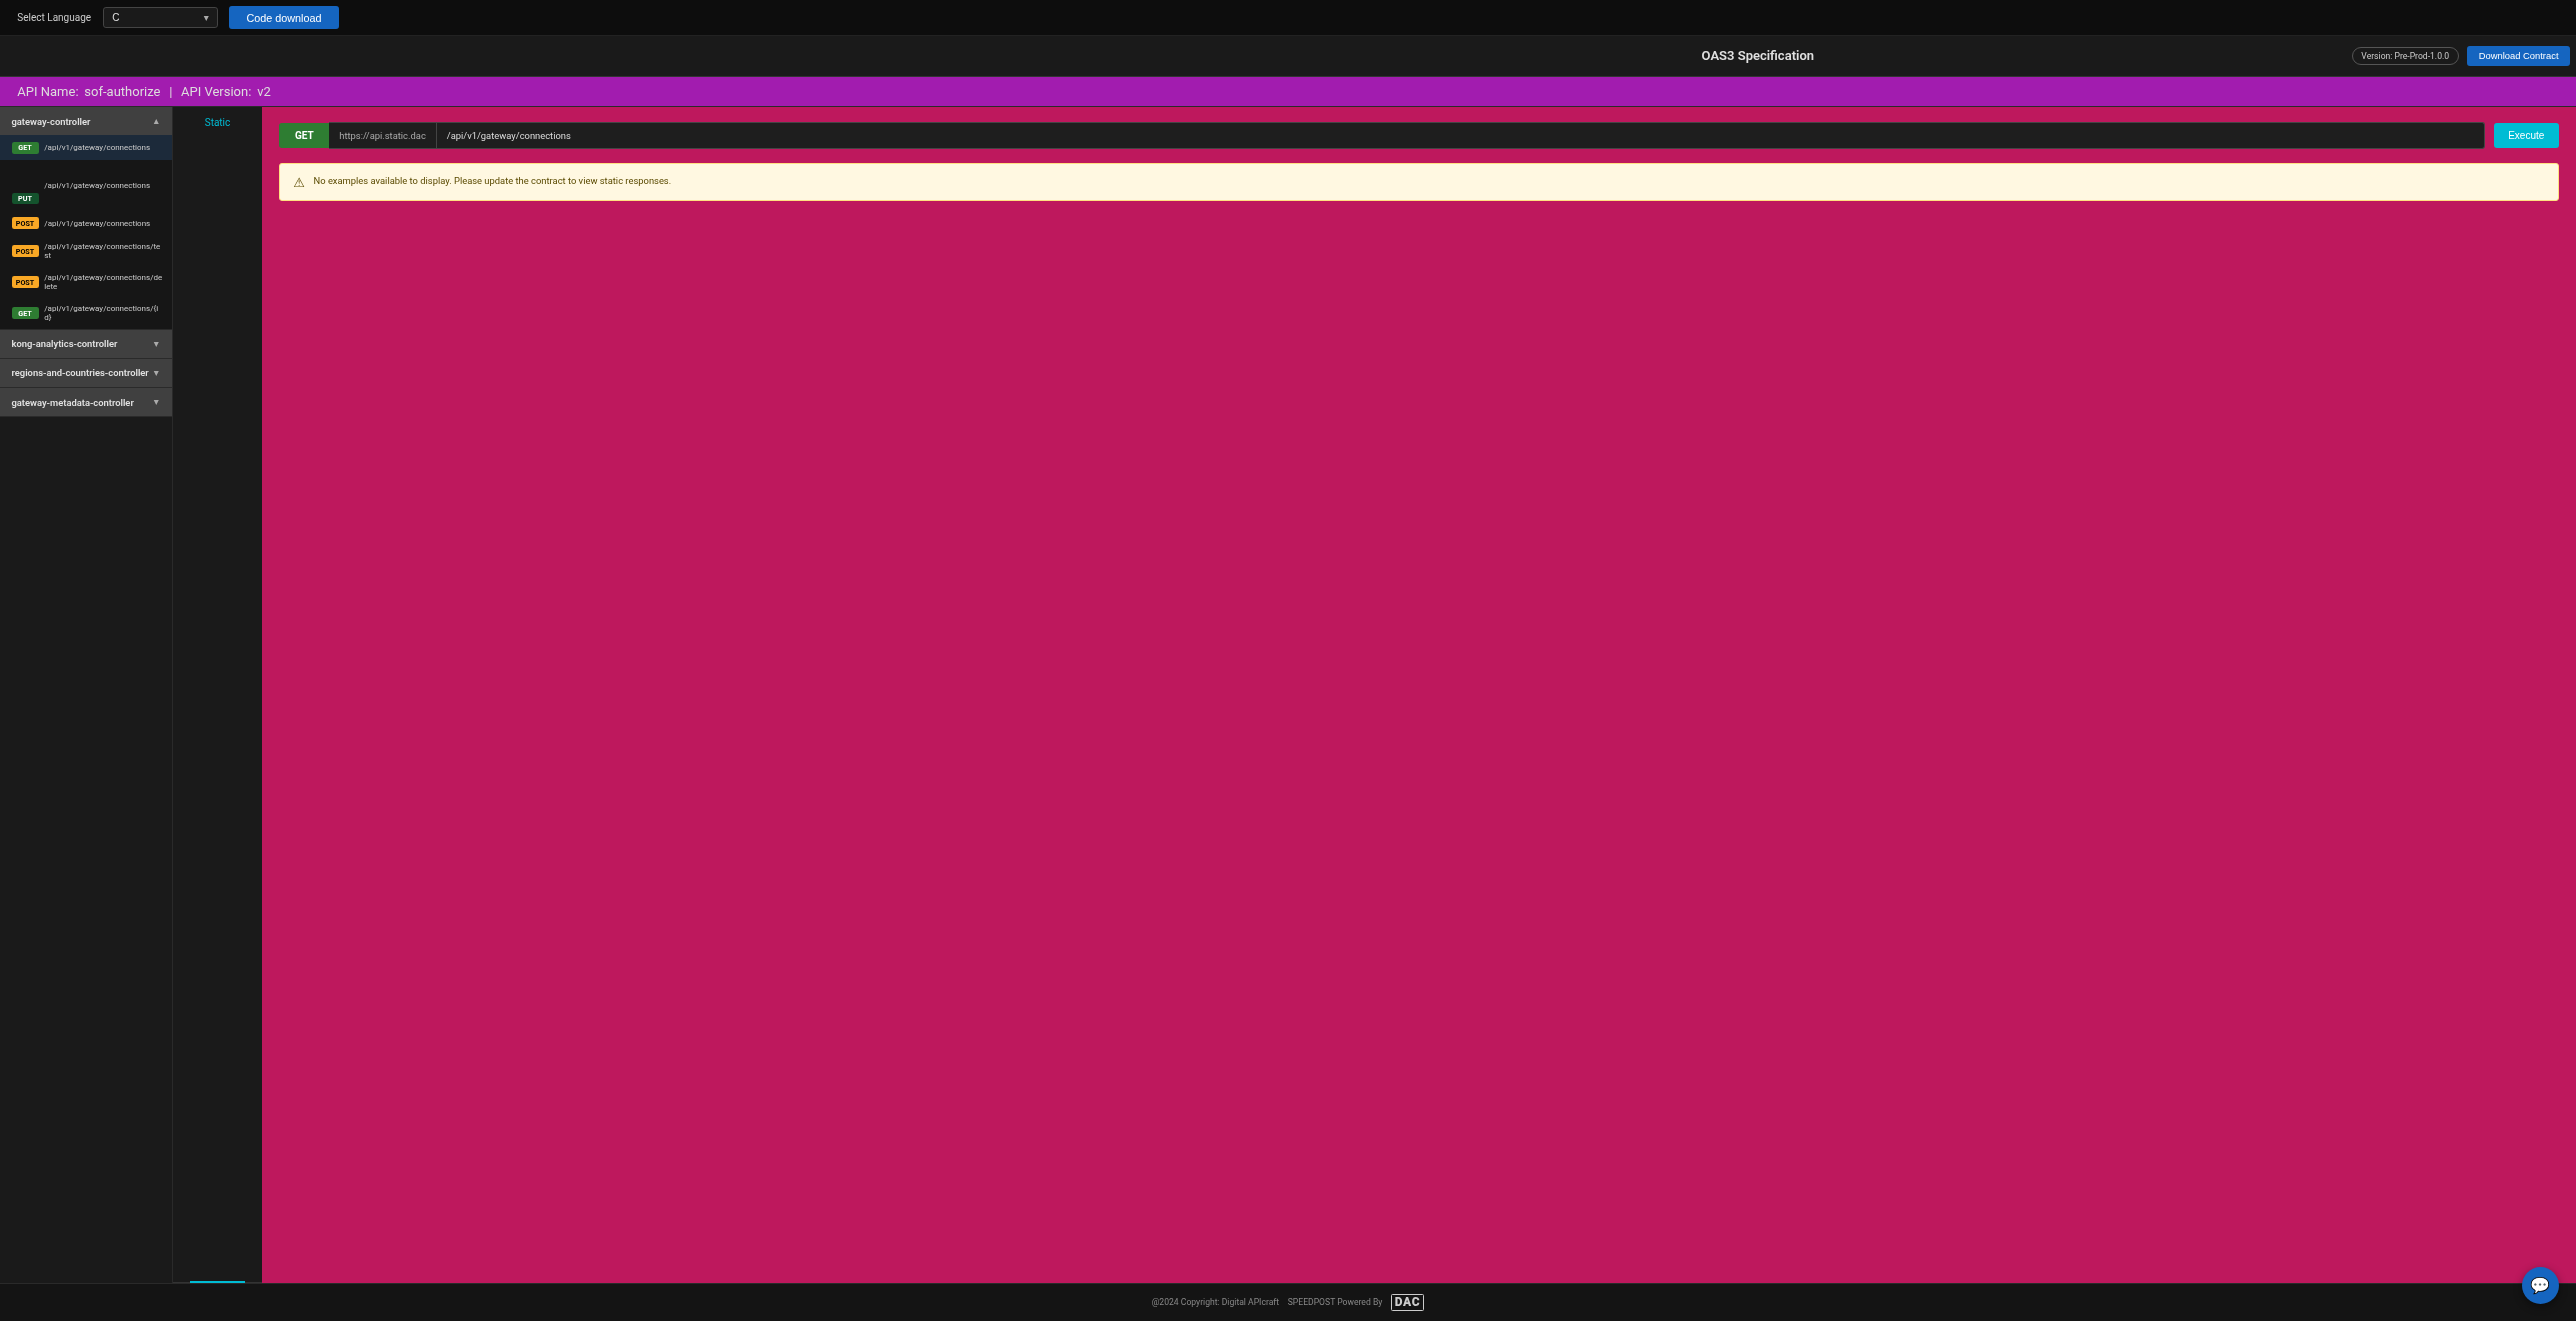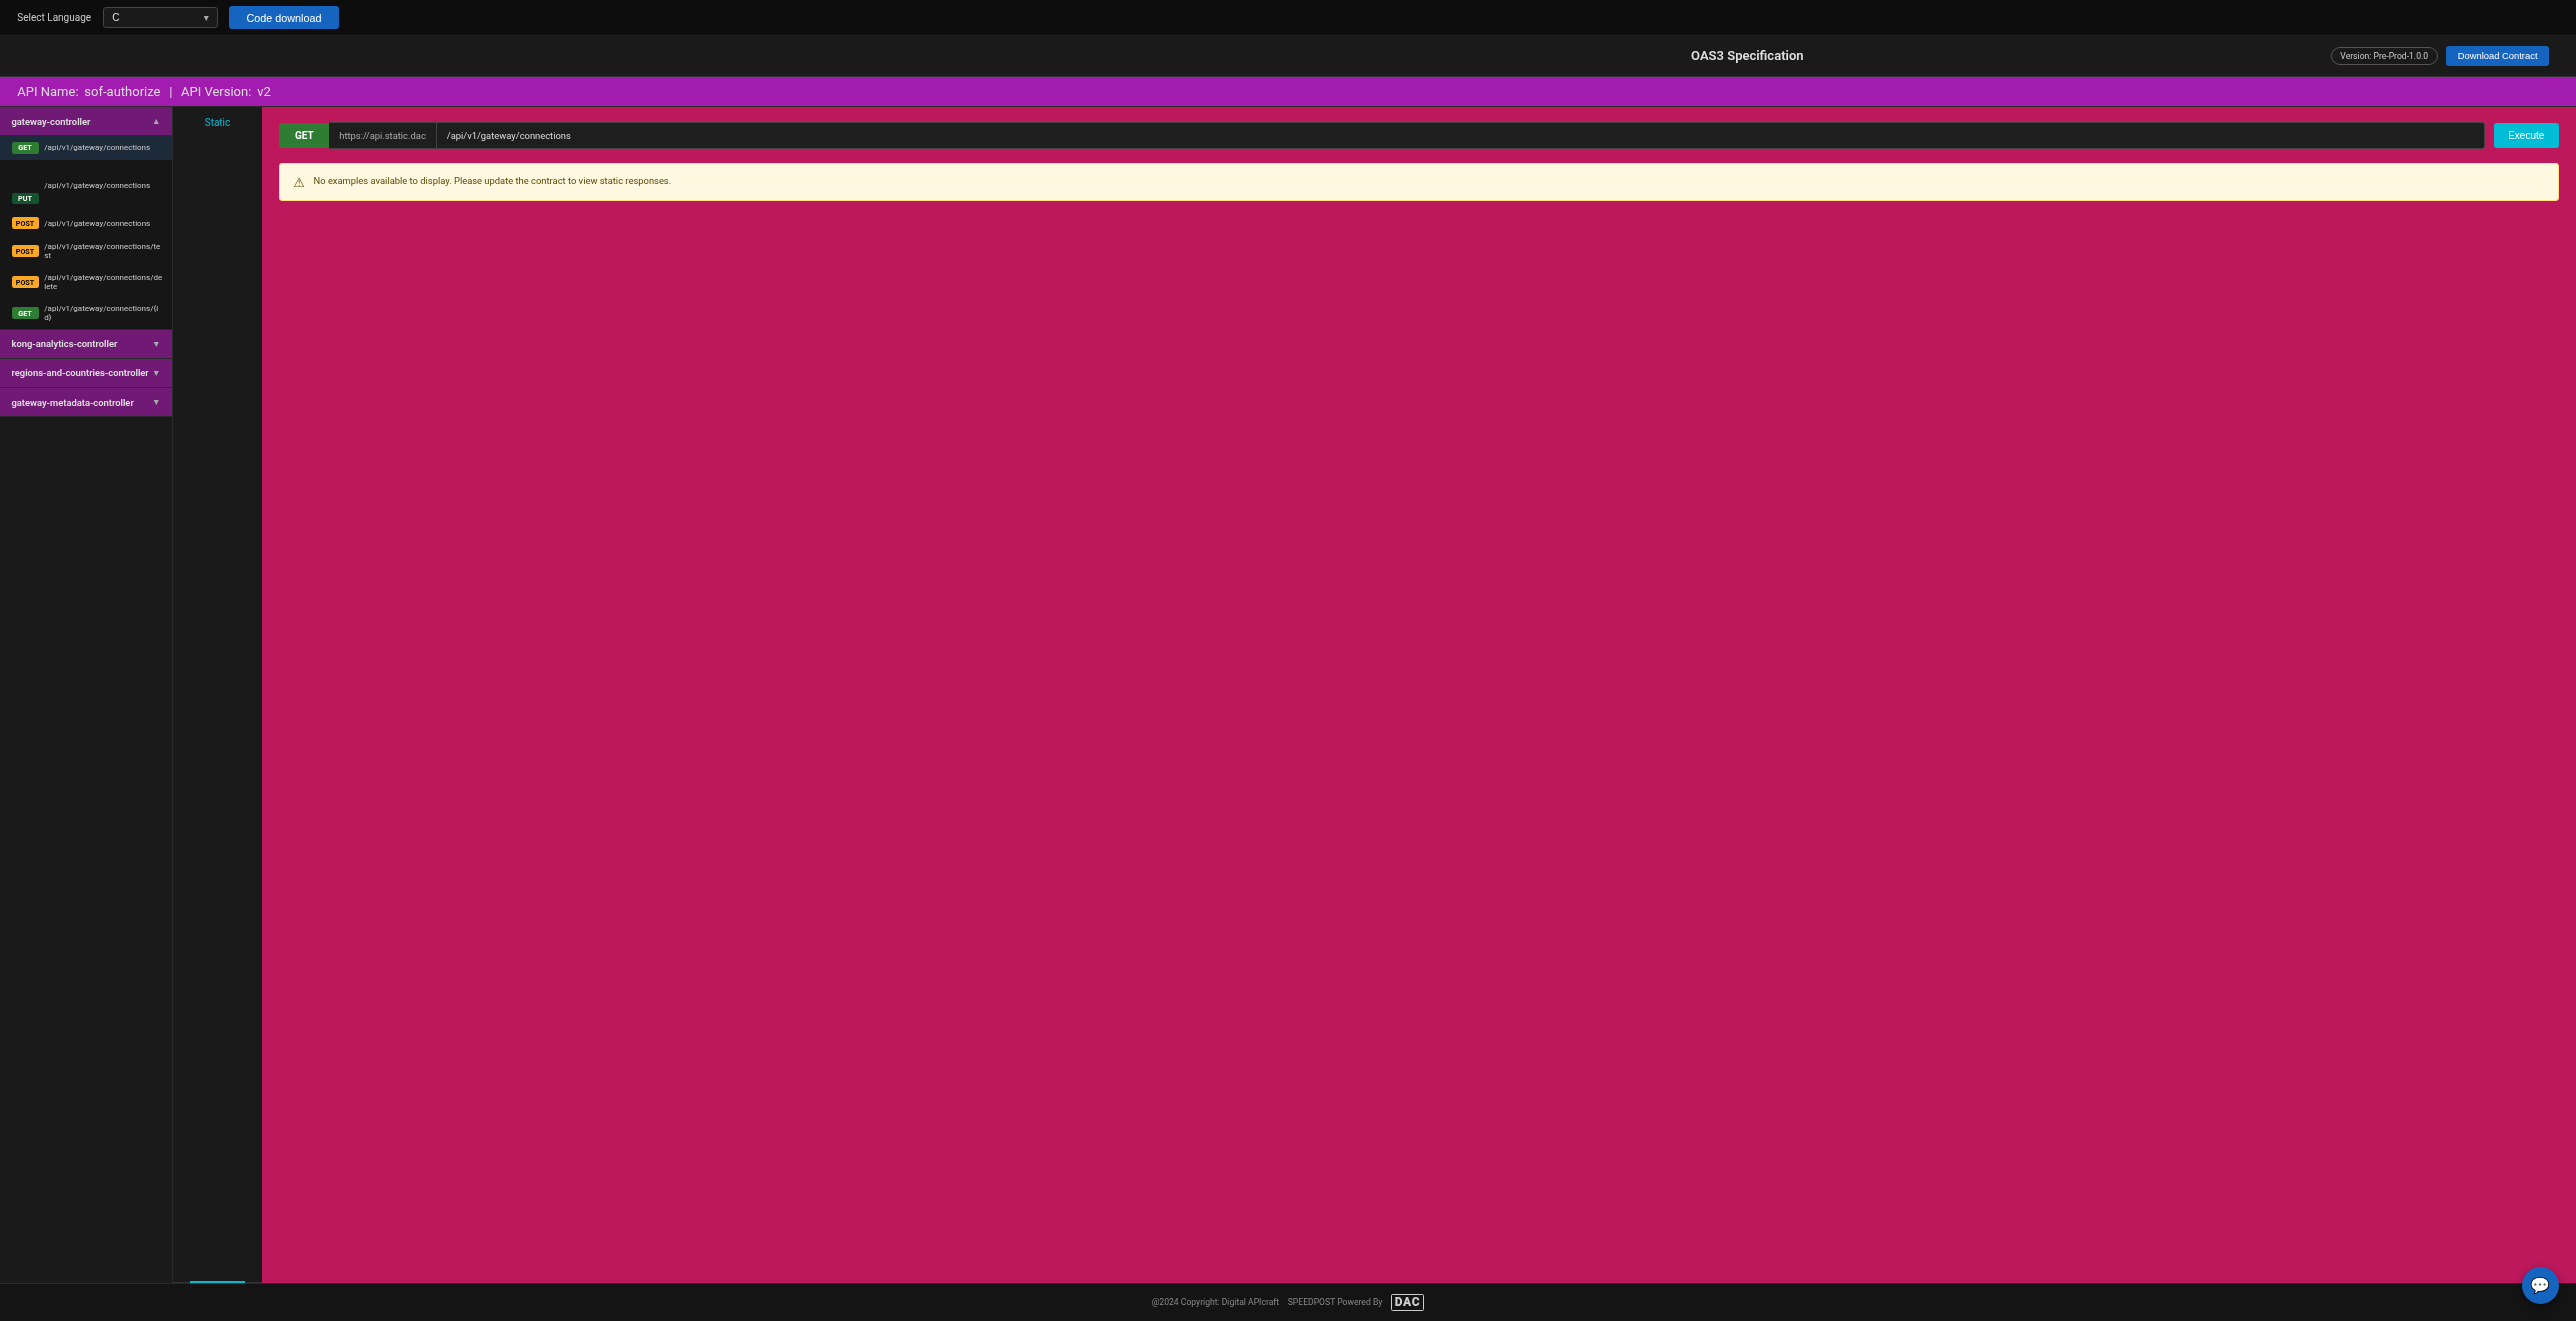--- a/index.html
+++ b/index.html
@@ -60,21 +60,21 @@
       white-space: nowrap;
     }
 
     
     .spec-header {
       background: #1a1a1a;
       border-bottom: 0.7px solid #333;
       display: flex;
       align-items: center;
       justify-content: flex-start;
-      padding: 10px 27px;
+      padding: 10px 6px;
       gap: 15px;
     }
     .spec-title {
       font-size: 13px;
       font-weight: 600;
       color: #e0e0e0;
       text-align: center;
       flex: 1;
     }
     .spec-header-right {
@@ -139,21 +139,21 @@
     .sidebar-section {
       border-bottom: 0.7px solid #2a2a2a;
     }
 
     .sidebar-section-header {
       display: flex;
       align-items: center;
       justify-content: space-between;
       padding: 8.6px 11.5px;
       cursor: pointer;
-      background: #701a75;
+      background: #404040;
       font-size: 9.4px;
       font-weight: 600;
       color: #e0e0e0;
     }
     .chevron-icon { font-size: 8.6px; color: #aaa; }
 
     .sidebar-items { background: #161616; }
 
     .sidebar-item {
       display: flex;

